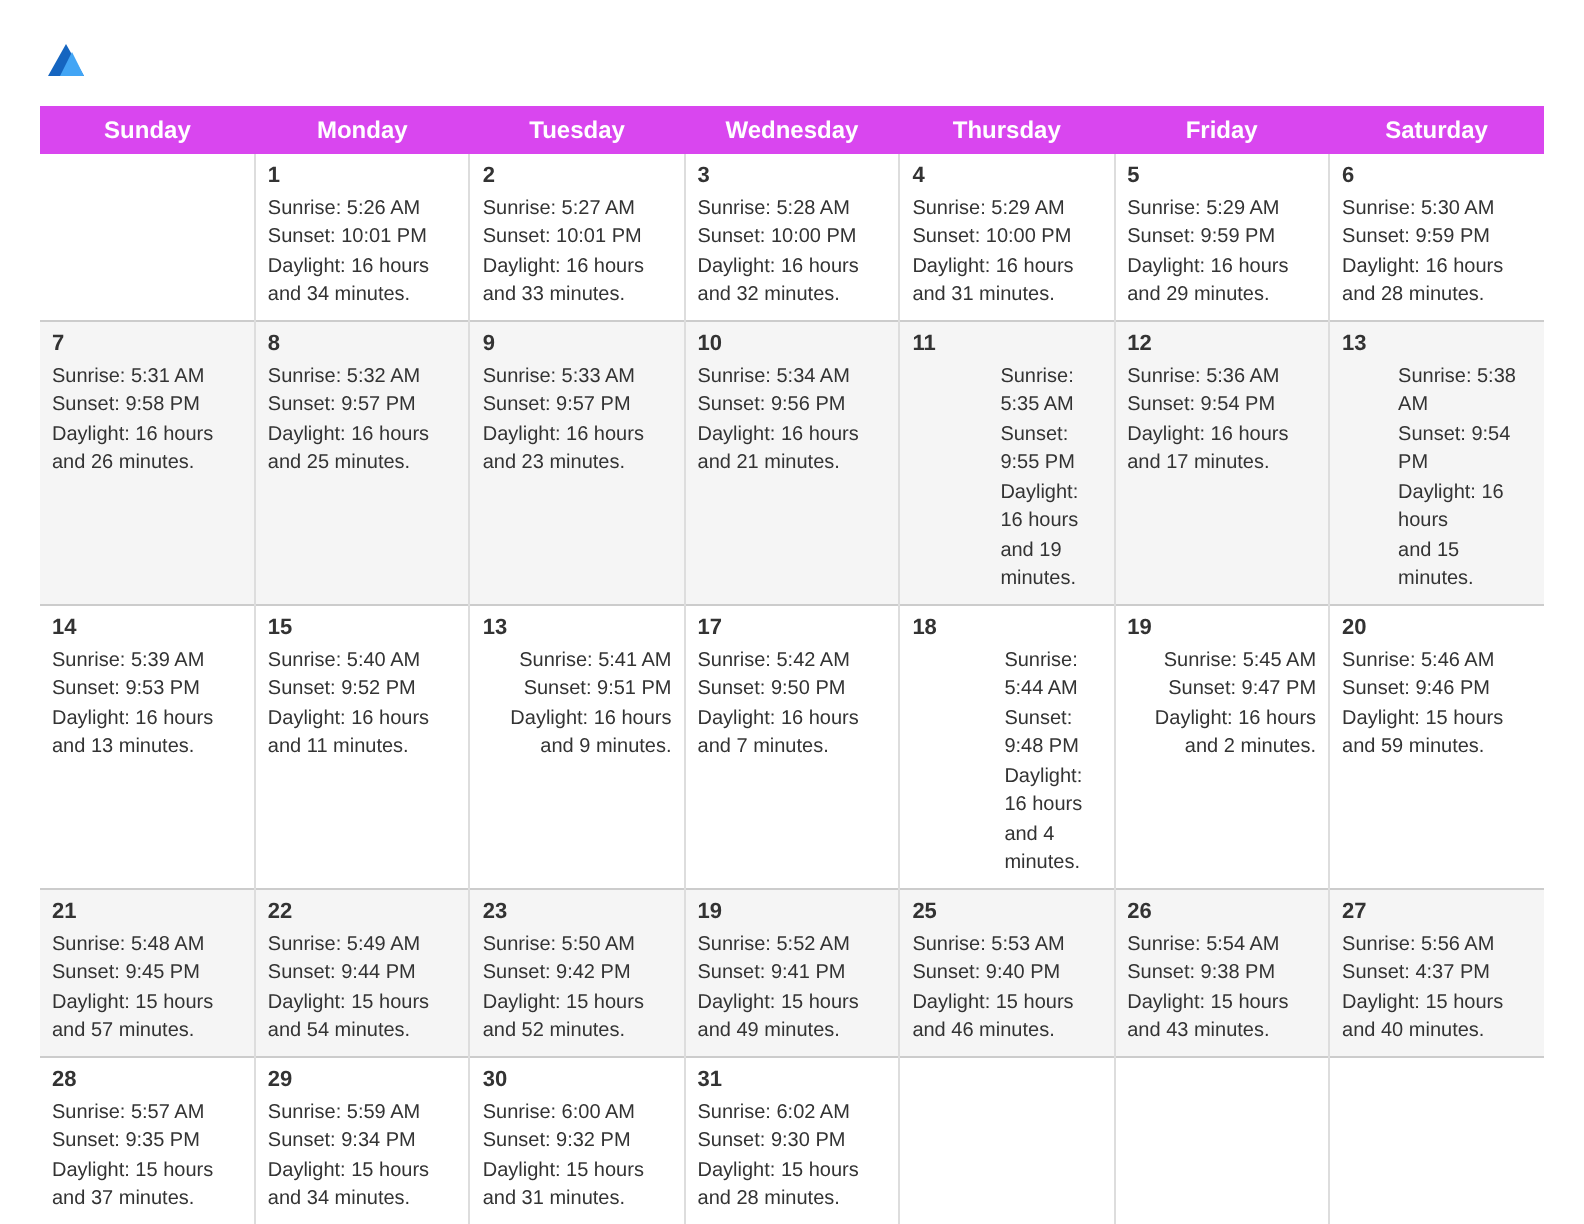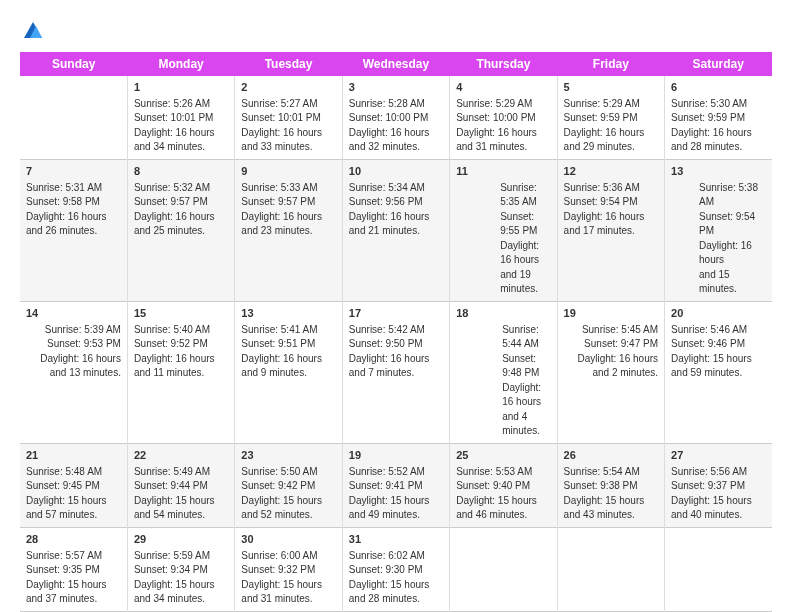--- a/index.html
+++ b/index.html
@@ -236,35 +236,35 @@
             <span class="day-num">13</span>
             <div class="cell-content" style="white-space: pre-line; margin-left: 28px;">Sunrise: 5:38 AM
 Sunset: 9:54 PM
 Daylight: 16 hours
 and 15 minutes.</div>
           </td>
         </tr>
         <tr>
           <td>
             <span class="day-num">14</span>
-            <div class="cell-content" style="white-space: pre-line; text-align: right;">Sunrise: 5:39 AM
+            <div class="cell-content" style="white-space: pre-line;">Sunrise: 5:39 AM
 Sunset: 9:53 PM
 Daylight: 16 hours
 and 13 minutes.</div>
           </td>
           <td>
             <span class="day-num">15</span>
             <div class="cell-content" style="white-space: pre-line;">Sunrise: 5:40 AM
 Sunset: 9:52 PM
 Daylight: 16 hours
 and 11 minutes.</div>
           </td>
           <td>
             <span class="day-num">13</span>
-            <div class="cell-content" style="white-space: pre-line;">Sunrise: 5:41 AM
+            <div class="cell-content" style="white-space: pre-line; text-align: right;">Sunrise: 5:41 AM
 Sunset: 9:51 PM
 Daylight: 16 hours
 and 9 minutes.</div>
           </td>
           <td>
             <span class="day-num">17</span>
             <div class="cell-content" style="white-space: pre-line;">Sunrise: 5:42 AM
 Sunset: 9:50 PM
 Daylight: 16 hours
 and 7 minutes.</div>
@@ -330,21 +330,21 @@
           <td>
             <span class="day-num">26</span>
             <div class="cell-content" style="white-space: pre-line;">Sunrise: 5:54 AM
 Sunset: 9:38 PM
 Daylight: 15 hours
 and 43 minutes.</div>
           </td>
           <td>
             <span class="day-num">27</span>
             <div class="cell-content" style="white-space: pre-line;">Sunrise: 5:56 AM
-Sunset: 9:37 PM
+Sunset: 4:37 PM
 Daylight: 15 hours
 and 40 minutes.</div>
           </td>
         </tr>
         <tr>
           <td>
             <span class="day-num">28</span>
             <div class="cell-content" style="white-space: pre-line;">Sunrise: 5:57 AM
 Sunset: 9:35 PM
 Daylight: 15 hours

